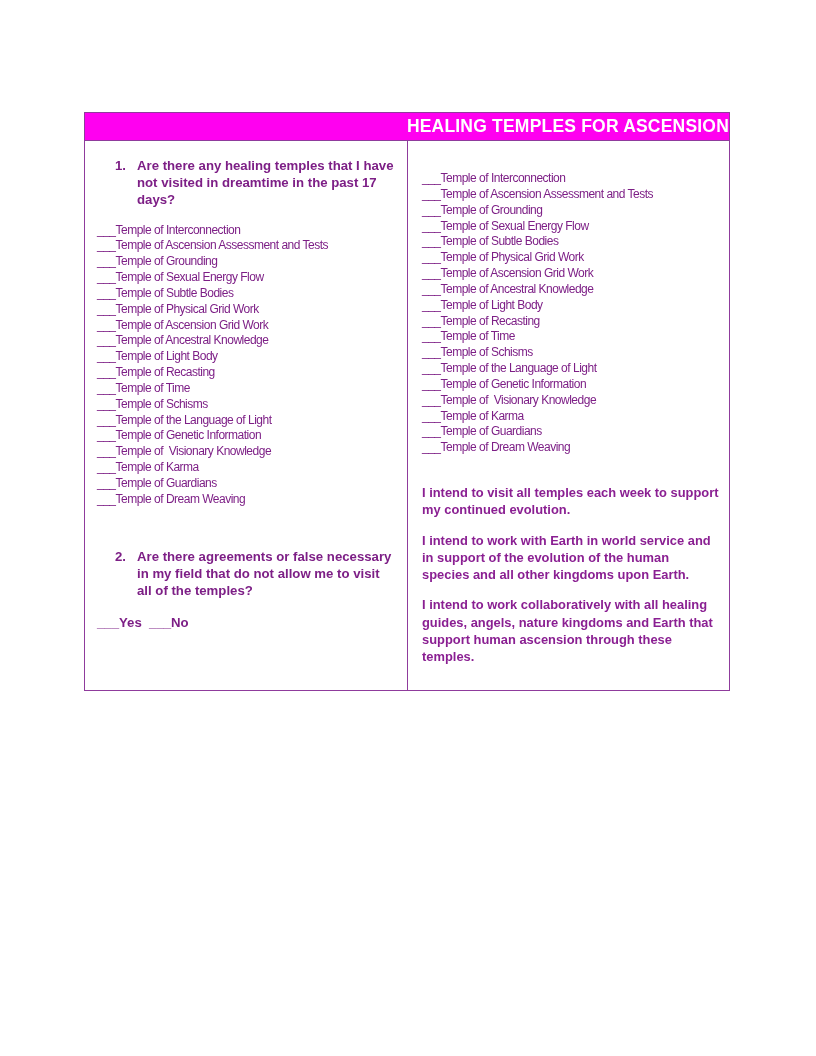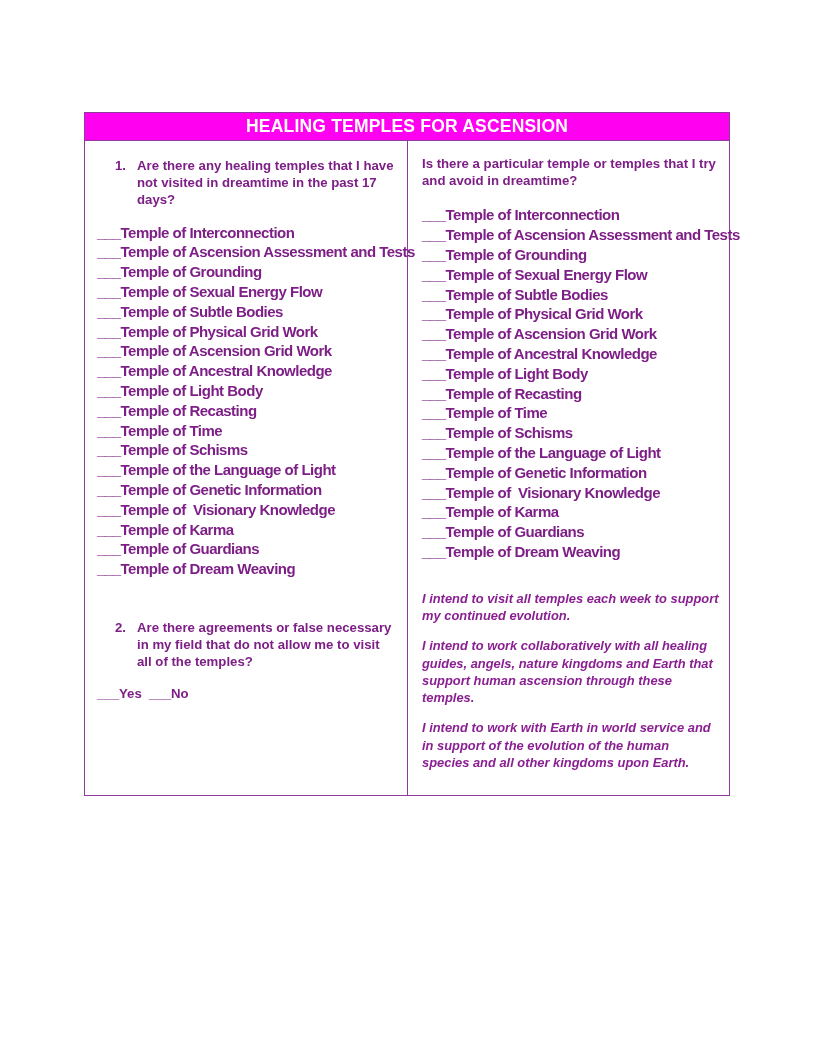--- a/index.html
+++ b/index.html
@@ -28,21 +28,21 @@
     top: 112px;
     width: 646px;
     border: 1px solid #8f3b9c;
     box-sizing: border-box;
     background: #ffffff;
   }
 
   .title-bar {
     background: #FF00F0;
     border-bottom: 1px solid #8f3b9c;
-    text-align: center;
+    text-align: right;
     padding: 3px 0 4px 0;
   }
   .title-bar .title-text {
     color: #ffffff;
     font-family: "Liberation Sans", sans-serif;
     font-weight: bold;
     font-size: 17.5px;
     letter-spacing: 0.2px;
     line-height: 1.15;
     display: block;
@@ -97,22 +97,22 @@
   .temple-list {
     list-style: none;
     margin: 14px 0 0 0;
     padding: 0;
   }
   .temple-list.right-list {
     margin-top: 16px;
   }
   .temple-list li {
     color: #7d1f86;
-    font-weight: bold;
-    font-size: 15px;
+    font-weight: normal;
+    font-size: 12px;
     line-height: 1.32;
     white-space: pre;
   }
   .temple-list li .blank {
     letter-spacing: -0.5px;
   }
 
   
   .yesno {
     text-align: left;
@@ -123,21 +123,20 @@
     white-space: pre;
     padding-right: 18px;
   }
 
   
   .intents {
     margin-top: 16px;
   }
   .intents p {
     color: #8a1f92;
-    font-style: italic;
     font-weight: bold;
     font-size: 12.9px;
     line-height: 1.34;
     margin: 8px 0 13px 0;
   }
   .intents p:last-child {
     margin-bottom: 0;
   }
 
   .q2-block {
@@ -201,21 +200,20 @@
           <div class="yesno">___Yes  ___No</div>
         </div>
 
         <div class="intents">
         </div>
 
       </div>
 
       <div class="col col-right">
 
-        <div class="q-plain">Is there a particular temple or temples that I try and avoid in dreamtime?</div>
 
         <ul class="temple-list right-list">
           <li><span class="blank">___Temple of Interconnection</span></li>
           <li><span class="blank">___Temple of Ascension Assessment and Tests</span></li>
           <li><span class="blank">___Temple of Grounding</span></li>
           <li><span class="blank">___Temple of Sexual Energy Flow</span></li>
           <li><span class="blank">___Temple of Subtle Bodies</span></li>
           <li><span class="blank">___Temple of Physical Grid Work</span></li>
           <li><span class="blank">___Temple of Ascension Grid Work</span></li>
           <li><span class="blank">___Temple of Ancestral Knowledge</span></li>
@@ -226,22 +224,22 @@
           <li><span class="blank">___Temple of the Language of Light</span></li>
           <li><span class="blank">___Temple of Genetic Information</span></li>
           <li><span class="blank">___Temple of  Visionary Knowledge</span></li>
           <li><span class="blank">___Temple of Karma</span></li>
           <li><span class="blank">___Temple of Guardians</span></li>
           <li><span class="blank">___Temple of Dream Weaving</span></li>
         </ul>
 
         <div class="intents right-intents">
           <p>I intend to visit all temples each week to support my continued evolution.</p>
+          <p>I intend to work with Earth in world service and in support of the evolution of the human species and all other kingdoms upon Earth.</p>
           <p>I intend to work collaboratively with all healing guides, angels, nature kingdoms and Earth that support human ascension through these temples.</p>
-          <p>I intend to work with Earth in world service and in support of the evolution of the human species and all other kingdoms upon Earth.</p>
         </div>
 
         <div class="spacer-bottom"></div>
 
       </div>
 
     </div>
   </div>
 </div>
 

